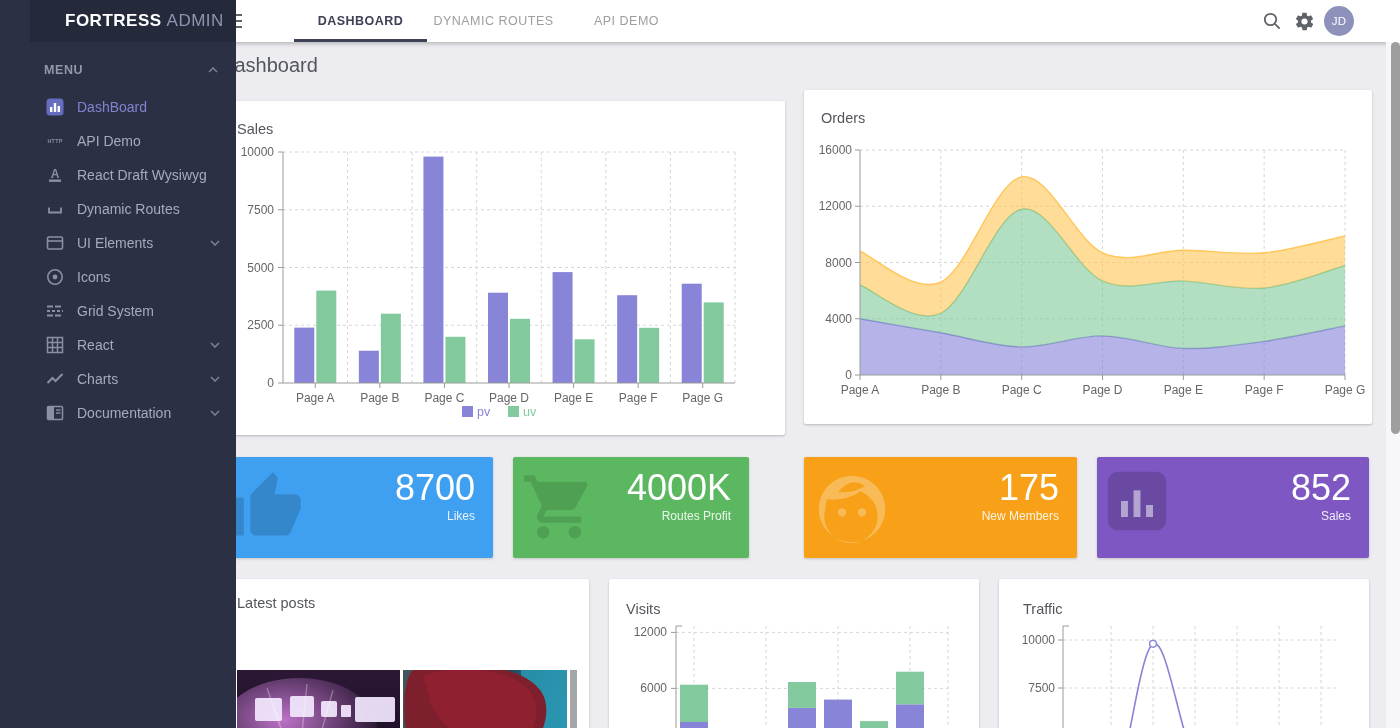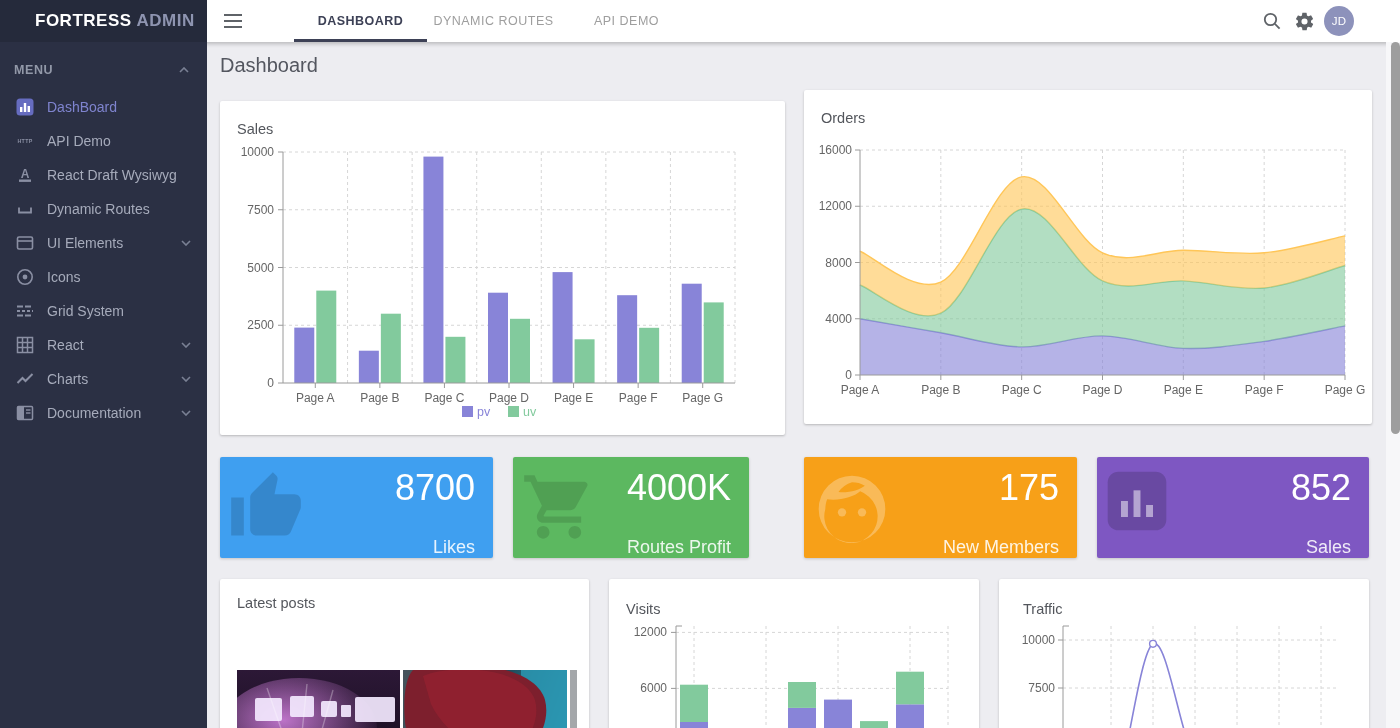--- a/index.html
+++ b/index.html
@@ -1,25 +1,25 @@
 <!DOCTYPE html>
 <html><head>
 <meta charset="utf-8">
 <style>
   * { margin:0; padding:0; box-sizing:border-box; }
   html,body { width:1400px; height:728px; overflow:hidden;
     font-family:"Liberation Sans", sans-serif; background:#ededf1; }
 
   
-  .sidebar { position:absolute; left:0; top:0; width:207px; height:728px;
-    background:#2b3044; z-index:30; }
+  .sidebar { position:absolute; left:0; top:0; width:236px; height:728px;
+    background:#2b3044; z-index:30;padding-left:30px; }
   .logo { height:42px; background:#252a3b; display:flex; align-items:center;
     padding-left:35px; white-space:nowrap; }
   .logo .bold { color:#ffffff; font-weight:bold; font-size:17px; letter-spacing:.5px; }
-  .logo .light { color:#8e94b0; font-weight:700; font-size:17px; letter-spacing:.5px; margin-left:5px; }
+  .logo .light { color:#8e94b0; font-weight:400; font-size:17px; letter-spacing:.5px; margin-left:5px; }
   .menu-header { height:40px; display:flex; align-items:center; justify-content:space-between;
     padding:0 18px 0 14px; margin-top:8px; cursor:pointer;font-weight:bold; }
   .menu-header span { color:#9298a8; font-size:12.5px; letter-spacing:.6px; }
   .menu-list { }
   .menu-item { height:34px; display:flex; align-items:center; padding:0 16px; cursor:pointer; }
   .menu-item .mi-icon { width:18px; height:18px; flex:0 0 18px; display:flex;
     align-items:center; justify-content:center; }
   .menu-item .mi-label { margin-left:13px; font-size:14px; color:#a6abbb; flex:1; }
   .menu-item.active .mi-label { color:#7f84cf; }
   .menu-item .mi-chev { width:10px; height:6px; }
@@ -49,21 +49,21 @@
 
   #sales-card  { left:20px;  top:59px; width:565px; height:334px; }
   #orders-card { left:604px; top:48px; width:568px; height:334px; }
   #posts-card   { left:20px;  top:537px; width:369px; height:300px; overflow:hidden; }
   #visits-card  { left:409px; top:537px; width:370px; height:300px; overflow:hidden; }
   #traffic-card { left:799px; top:537px; width:370px; height:300px; overflow:hidden; }
 
   .stat-card { position:absolute; top:415px; height:101px; border-radius:2px;
     box-shadow:0 1px 3px rgba(0,0,0,.18); overflow:hidden; cursor:default; }
   .stat-num { position:absolute; right:18px; top:10px; font-size:36px; color:#fff; }
-  .stat-label { position:absolute; right:18px; top:52px; font-size:18px; color:rgba(255,255,255,.88);margin-top:28px; }
+  .stat-label { position:absolute; right:18px; top:52px; font-size:12px; color:rgba(255,255,255,.88); }
   .stat-icon { position:absolute; left:8px; top:12px; }
 
   .chart-svg { position:absolute; left:0; }
   svg text { font-family:"Liberation Sans", sans-serif; }
 
   .posts-strip { position:absolute; left:17px; top:91px; display:flex; }
   .post-img { width:163px; height:140px; margin-right:3px; overflow:hidden; cursor:pointer; }
   .post-sliver { width:7px; height:140px; background:#a4a7aa; }
 
   

